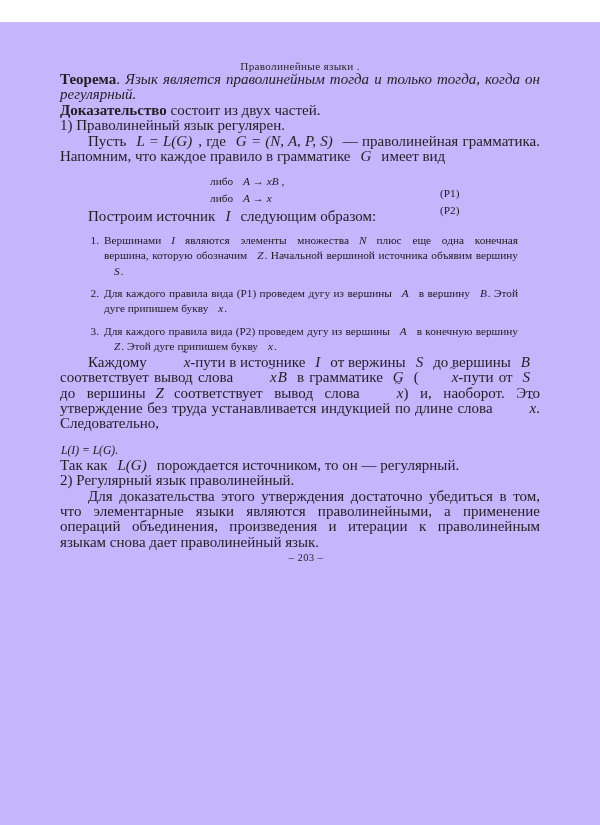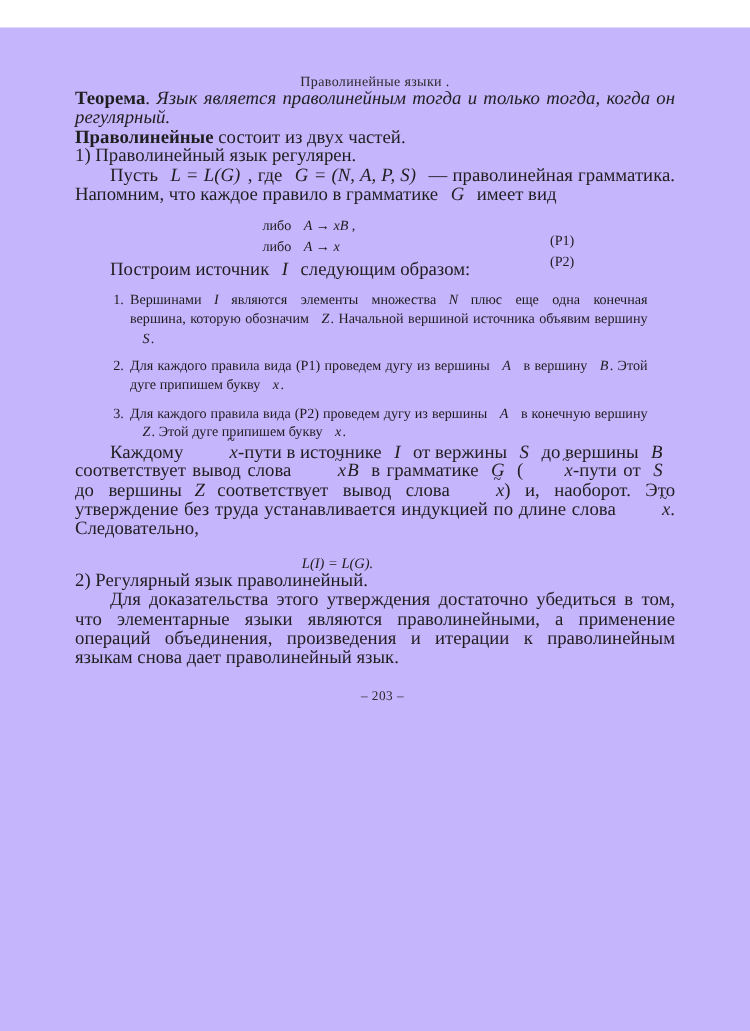--- a/index.html
+++ b/index.html
@@ -98,21 +98,20 @@
   }
   .eq-tag {
     position: absolute;
     left: 380px;
     top: 12px;
     white-space: nowrap;
     font-style: normal;
   }
 
   .eq-center {
-    text-align: center;
     font-size: 11.6px;
     margin-top: 12px;
     margin-bottom: 1px;
     padding-right: 60px;
   }
 
   
   ol.steps {
     margin: 8px 0 0 0;
     padding: 0;
@@ -152,21 +151,21 @@
 </head>
 <body>
 
 <div class="page">
   <div class="content">
 
     <div class="doc-title">Праволинейные языки .</div>
 
     <p class="para sp-theorem"><span class="b">Теорема</span><span>.</span> <span class="it">Язык является правол­инейным тогда и только тогда, когда он регулярный.</span></p>
 
-    <p class="para sp-proof"><span class="b">Праволинейные</span><span> состоит из двух частей.</span></p>
+    <p class="para sp-proof"><span class="b">Доказательство</span><span> состоит из двух частей.</span></p>
 
     <p class="para sp-part1">1) Правол­инейный язык регулярен.</p>
 
     <p class="para sp-let"><span>Пусть</span><span class="spw"></span><span class="m">L = L(G)</span><span class="sp"></span><span>, где</span><span class="spw"></span><span class="m">G = (N, A, P, S)</span><span class="spw"></span><span>— правол­инейная грамма­тика. Напомним, что каждое правило в грамматике</span><span class="spw"></span><span class="m">G</span><span class="spw"></span><span>имеет вид</span></p>
 
     <div class="eq-block">
       <div class="eq-row">
         <span class="eq-body"><span>либо</span><span class="spw"></span><span class="m">A → xB ,</span></span>
         <span class="eq-tag">(P1)</span>
       </div>
@@ -188,20 +187,21 @@
       </li>
       <li>
         <span class="num">3.</span><span>Для каждого правила вида (P2) проведем дугу из вершины</span><span class="spw"></span><span class="m">A</span><span class="spw"></span><span>в конечную вершину</span><span class="spw"></span><span class="m">Z</span><span>. Этой дуге припишем букву</span><span class="spw"></span><span class="m">x</span><span>.</span>
       </li>
     </ol>
 
     <p class="para sp-every"><span>Каждому</span><span class="spw"></span><span class="xt">x</span><span>-пути в источнике</span><span class="spw"></span><span class="m">I</span><span class="spw"></span><span>от вержины</span><span class="spw"></span><span class="m">S</span><span class="spw"></span><span>до вершины</span><span class="spw"></span><span class="m">B</span><span class="spw"></span><span>соответствует вывод слова</span><span class="spw"></span><span class="xt">x</span><span class="m">B</span><span class="spw"></span><span>в грамматике</span><span class="spw"></span><span class="m">G</span><span class="spw"></span><span>(</span><span class="sp"></span><span class="xt">x</span><span>-пути от</span><span class="spw"></span><span class="m">S</span><span class="spw"></span><span>до вершины</span><span class="spw"></span><span class="m">Z</span><span class="spw"></span><span>соответствует вывод слова</span><span class="spw"></span><span class="xt">x</span><span>) и, наоборот. Это утверждение без труда устанавливается индукцией по длине слова</span><span class="spw"></span><span class="xt">x</span><span>. Следовательно,</span></p>
 
     <div class="eq-center"><span class="m">L(I) = L(G).</span></div>
 
+    <p class="para sp-since"><span>Так как</span><span class="spw"></span><span class="m">L(G)</span><span class="spw"></span><span>порождается источником, то он — регулярный.</span></p>
 
     <p class="para sp-part2">2) Регулярный язык правол­инейный.</p>
 
     <p class="para sp-forproof">Для доказательства этого утверждения достаточно убедиться в том, что элементарные языки являются правол­инейными, а примене­ние операций объединения, произведения и итерации к правол­инейным языкам снова дает правол­инейный язык.</p>
 
   </div>
 
   <div class="folio">– 203 –</div>
 </div>
 

